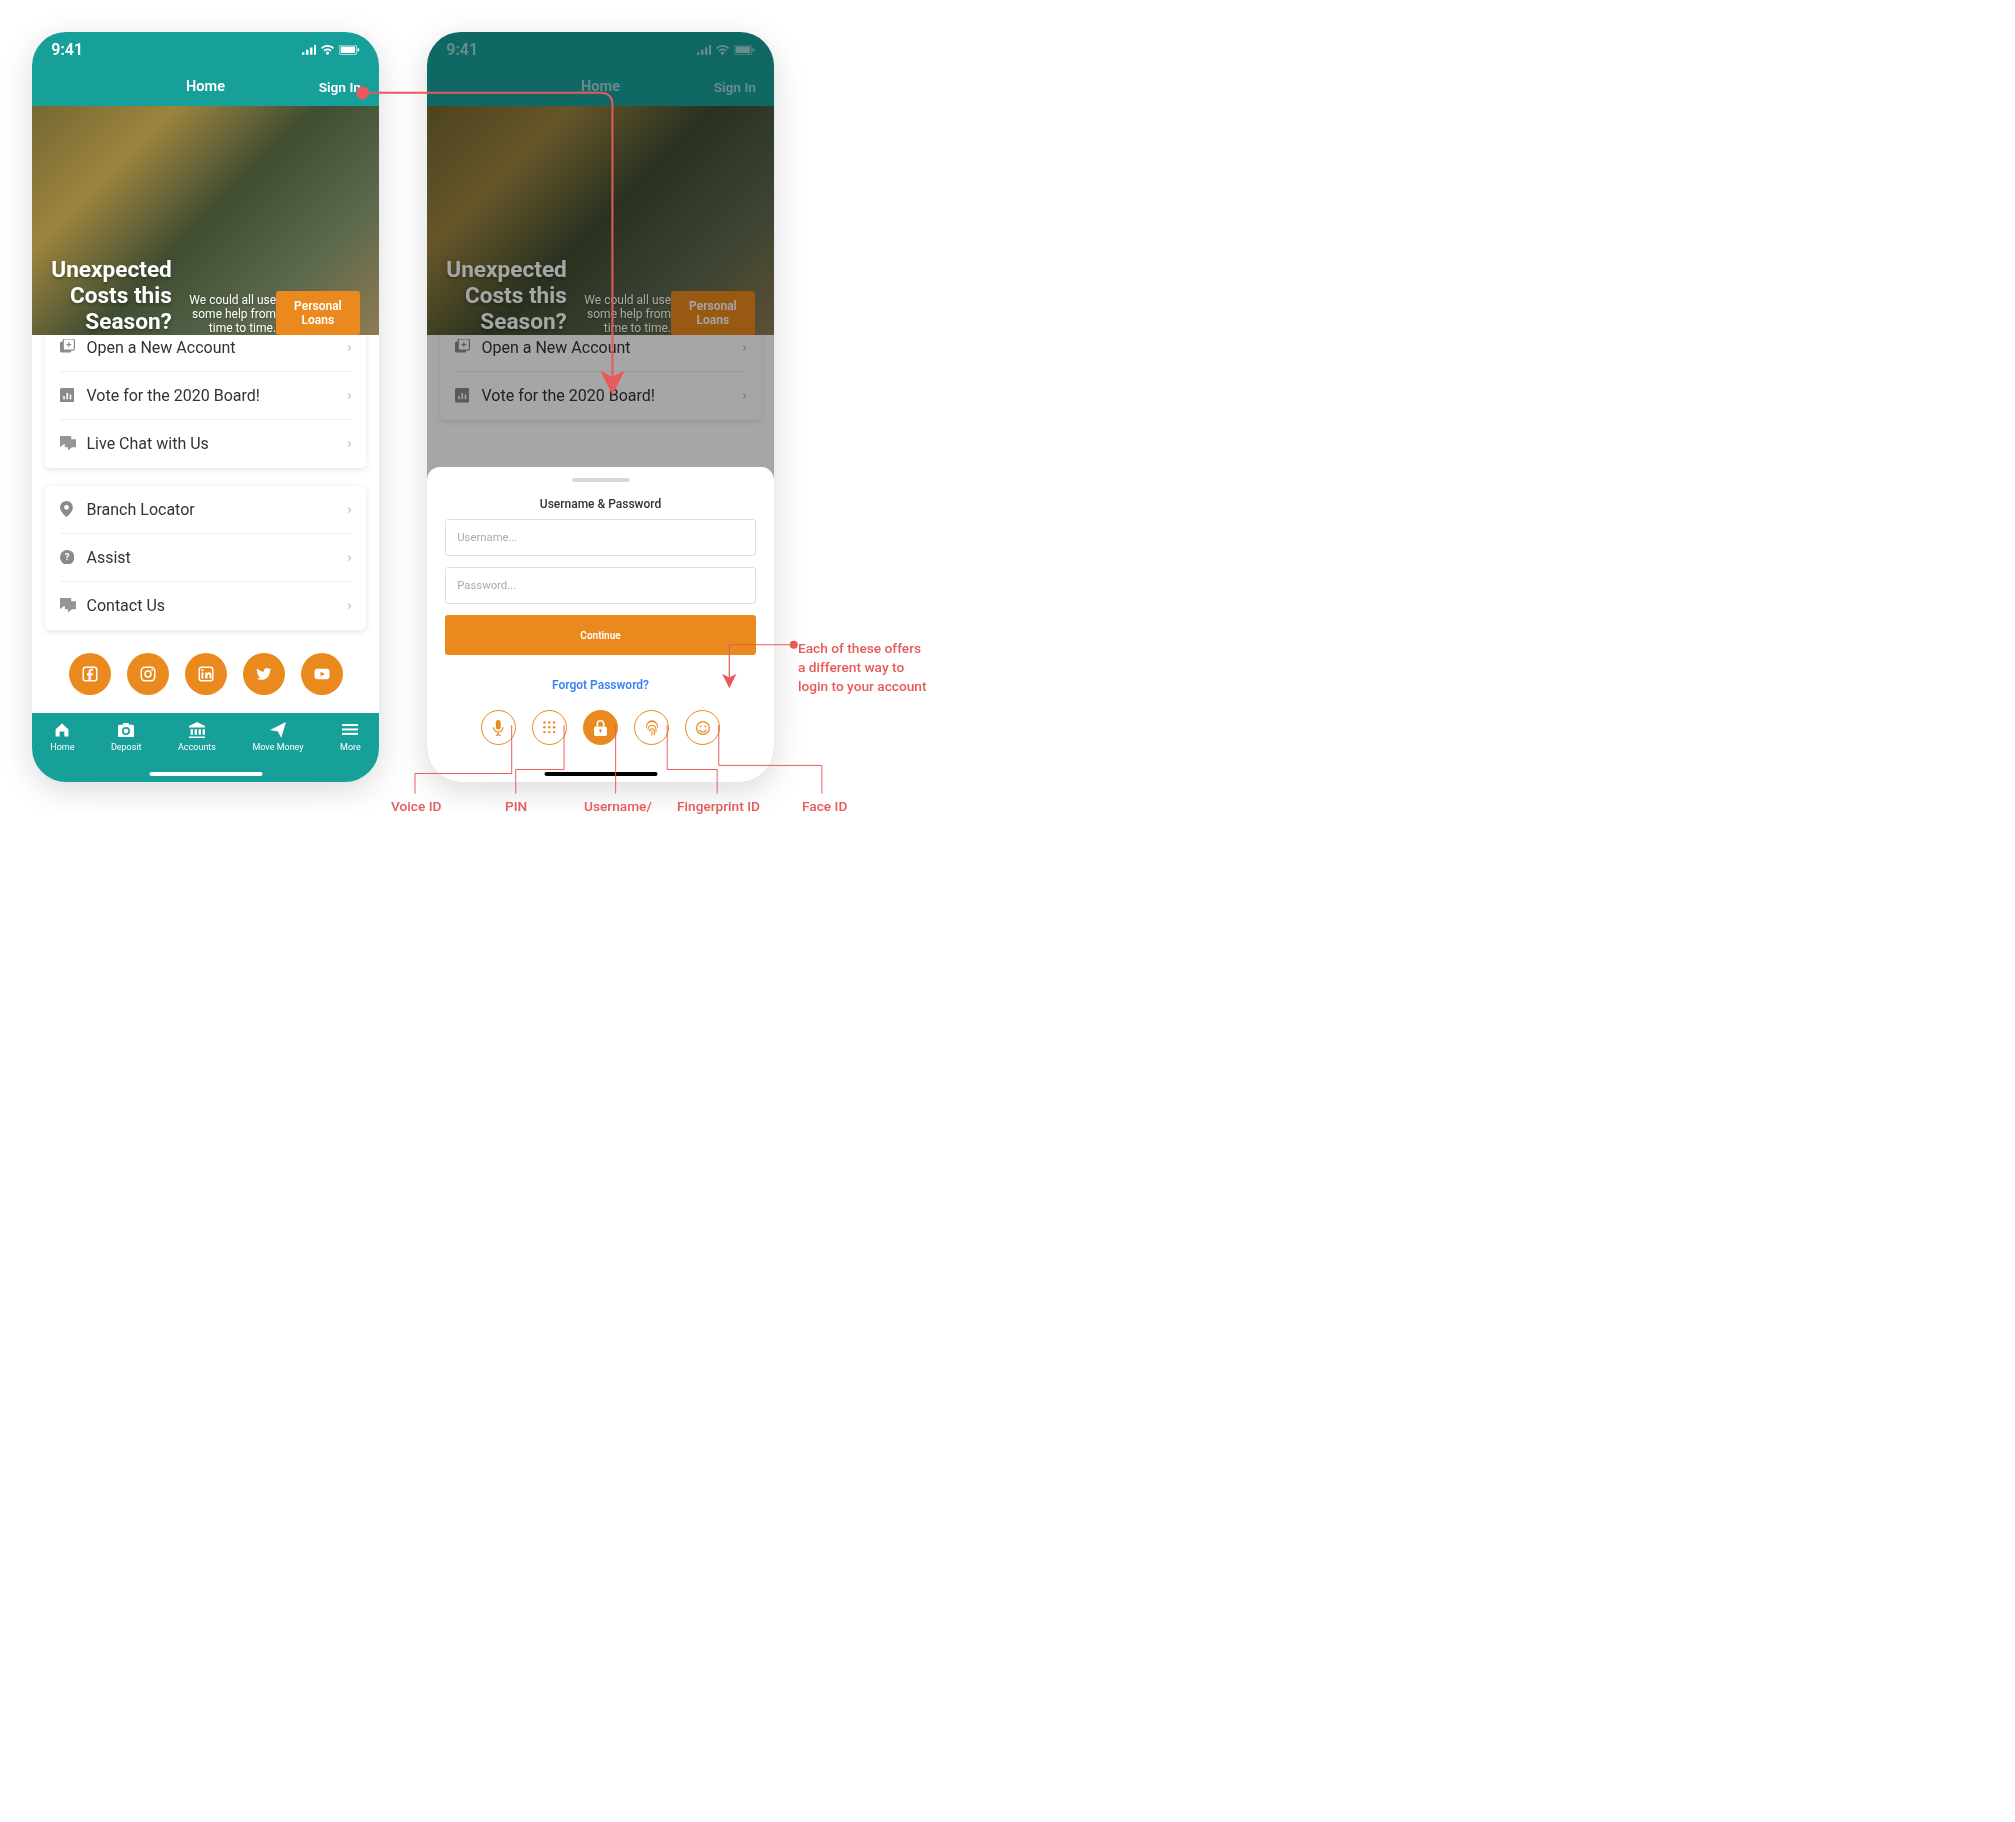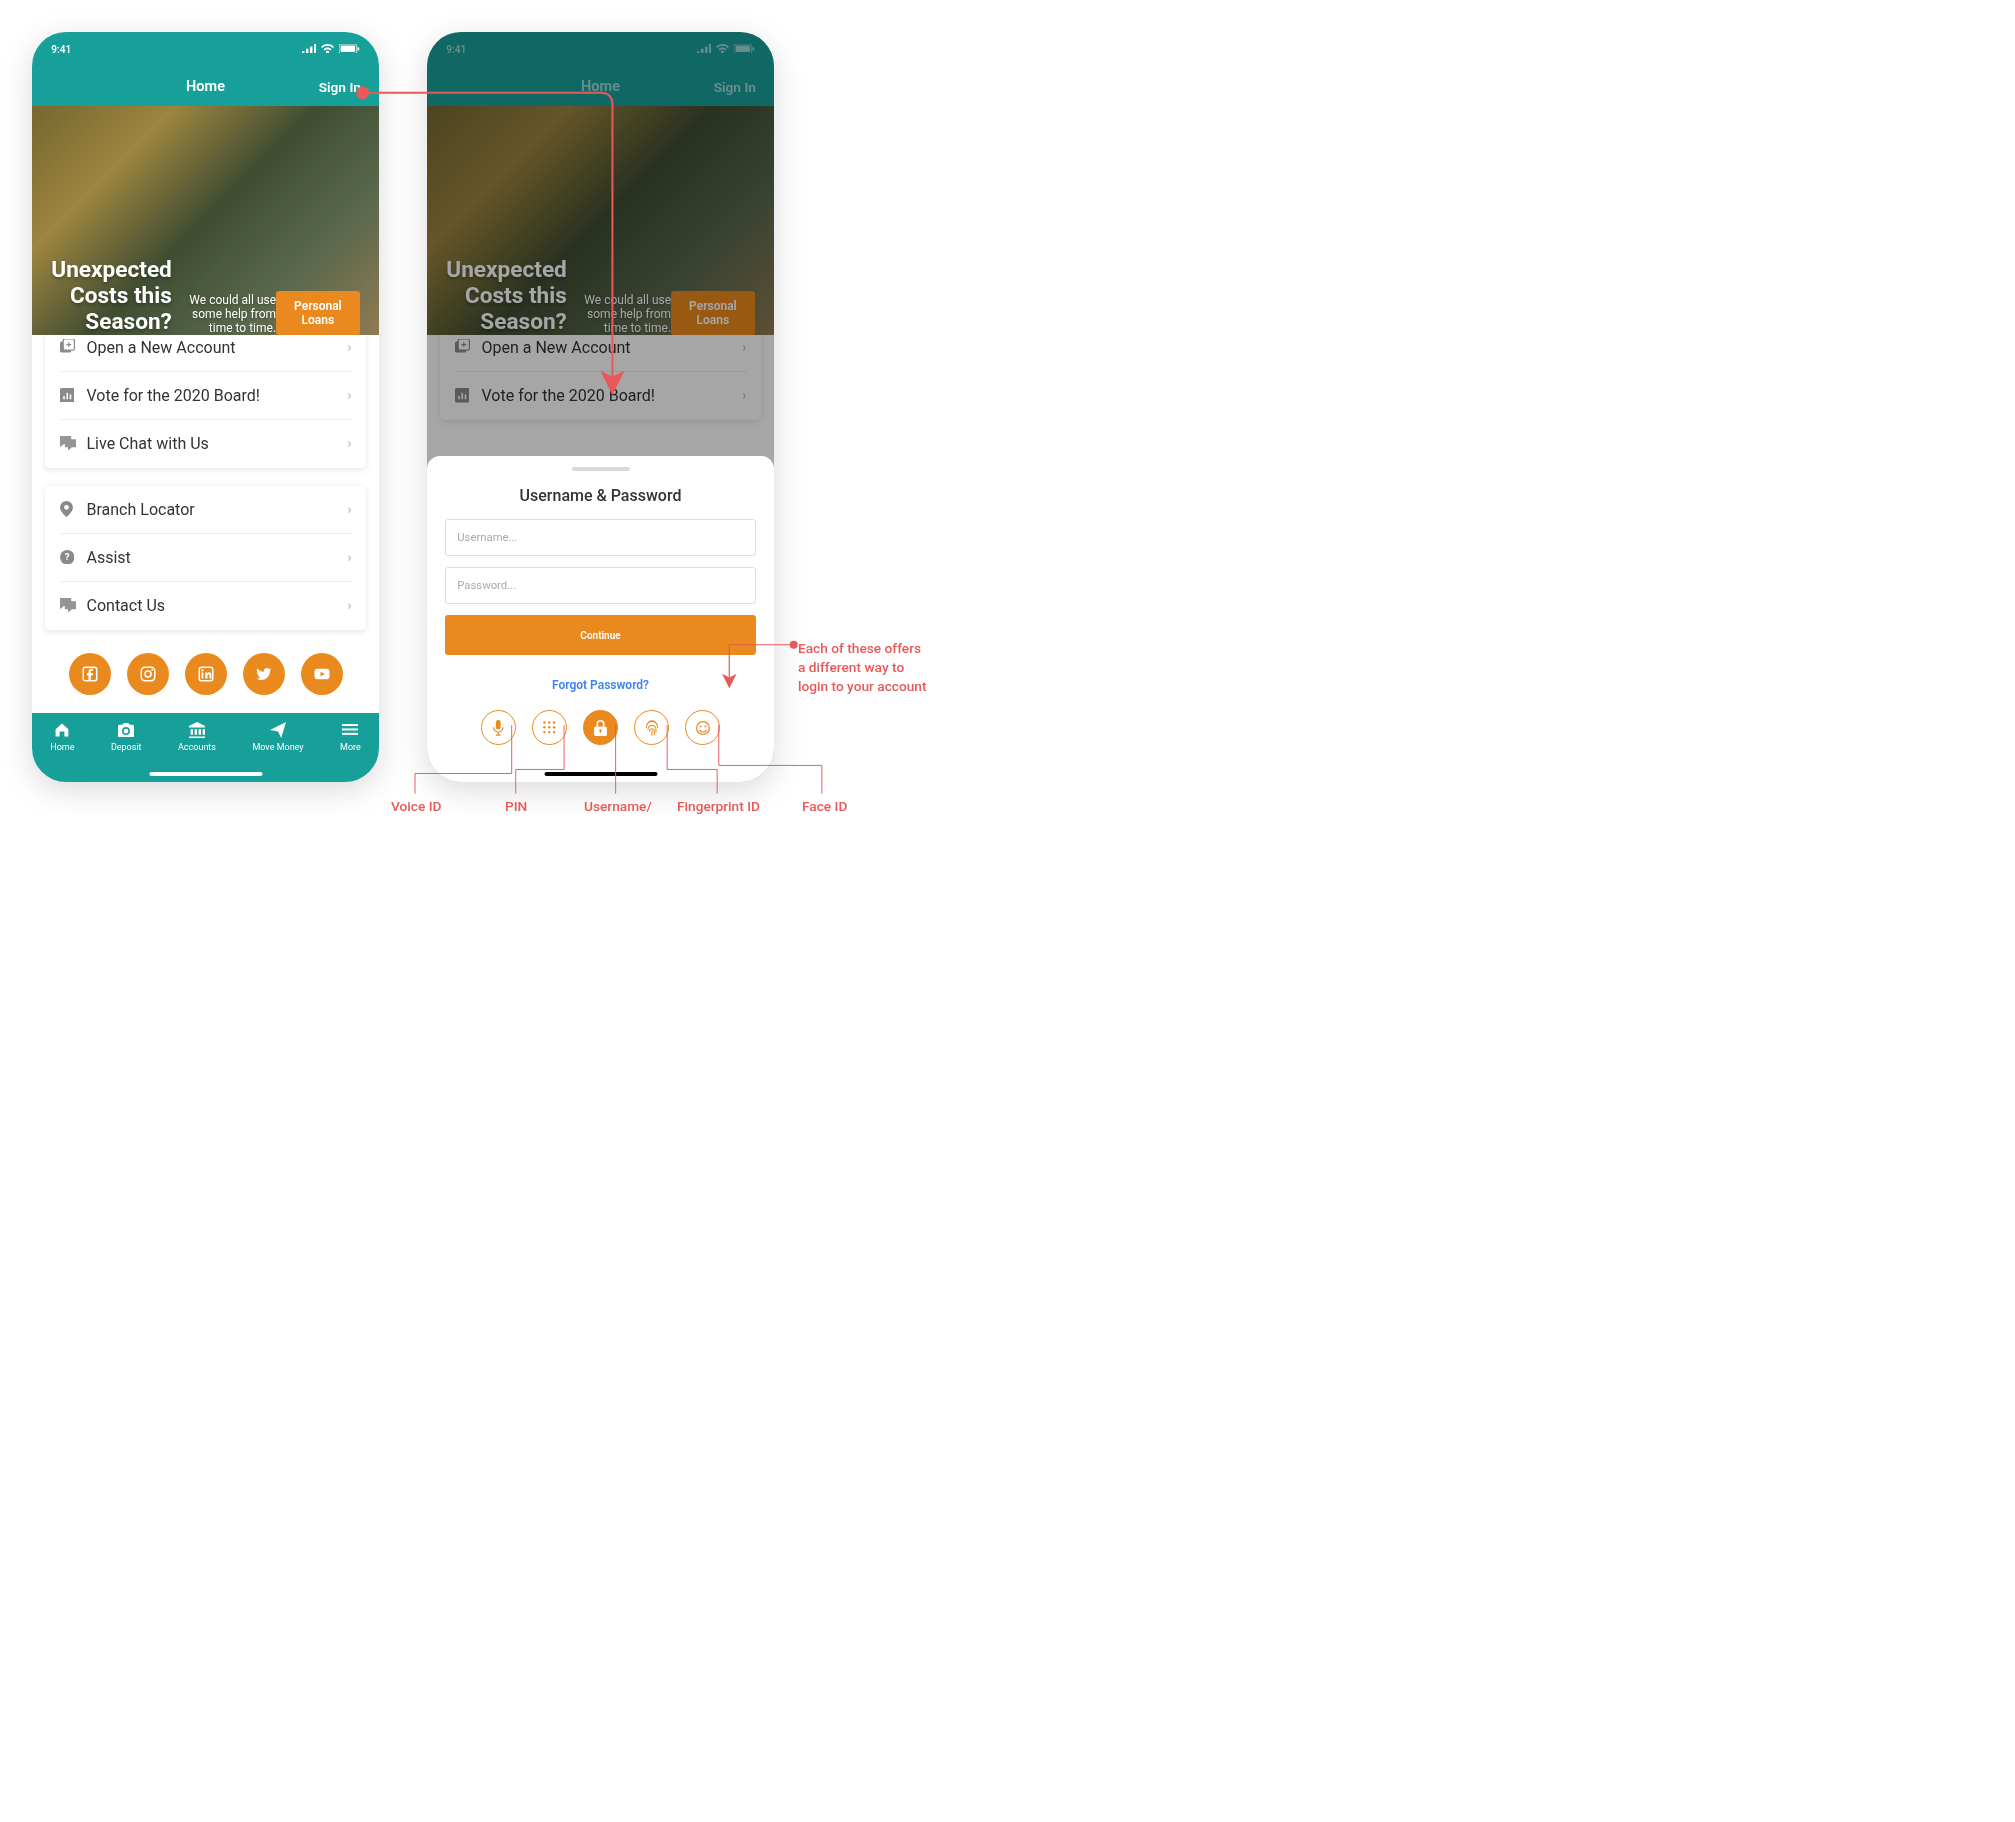--- a/index.html
+++ b/index.html
@@ -14,21 +14,21 @@
   box-shadow: 0 8px 32px rgba(0,0,0,0.15);
   flex-shrink: 0;
 }
 .status-bar {
   height: 35px;
   display: flex;
   justify-content: space-between;
   align-items: center;
   padding: 0 19.3px;
   font-weight: 600;
-  font-size: 10px;
+  font-size: 16px;
 }
 .status-bar .right { display: flex; gap: 4.8px; align-items: center; }
 .nav-bar {
   height: 39px;
   display: flex;
   align-items: center;
   justify-content: center;
   position: relative;
   font-size: 14.5px;
   font-weight: 600;
@@ -113,21 +113,21 @@
   background: rgba(0,0,0,0.35);
 }
 .sheet {
   position: absolute;
   bottom: 0; left: 0; right: 0;
   background: #fff;
   border-radius: 13px 13px 0 0;
   padding: 11.3px 18px 24px 18px;
 }
 .sheet .handle { width: 58px; height: 4px; background: #d8d8d8; border-radius: 2.4px; margin: 0 auto 14.5px; }
-.sheet h2 { text-align: center; font-size: 16px; font-weight: 500; color: #333; margin-bottom: 14px; }
+.sheet h2 { text-align: center; font-size: 12px; font-weight: 500; color: #333; margin-bottom: 8px; }
 .field {
   width: 100%;
   height: 37px;
   border: 0.8px solid #ddd;
   border-radius: 3.2px;
   padding: 0 11.3px;
   font-size: 11.3px;
   color: #333;
   margin-bottom: 11.3px;
 }

